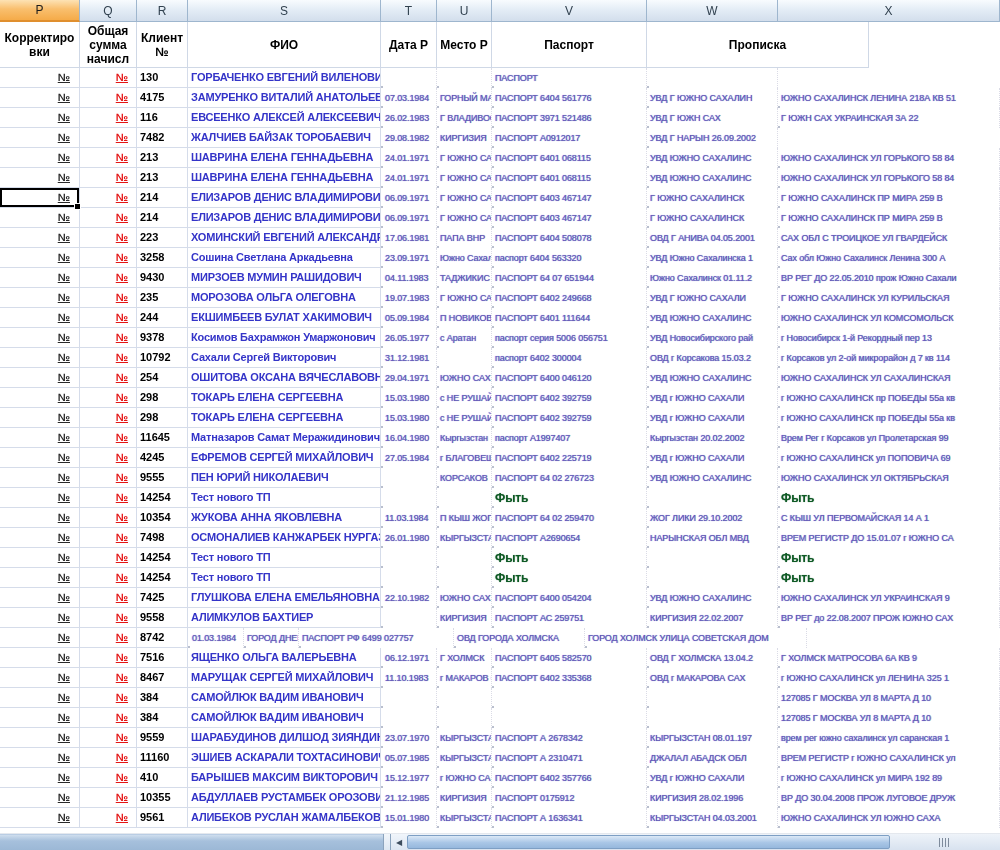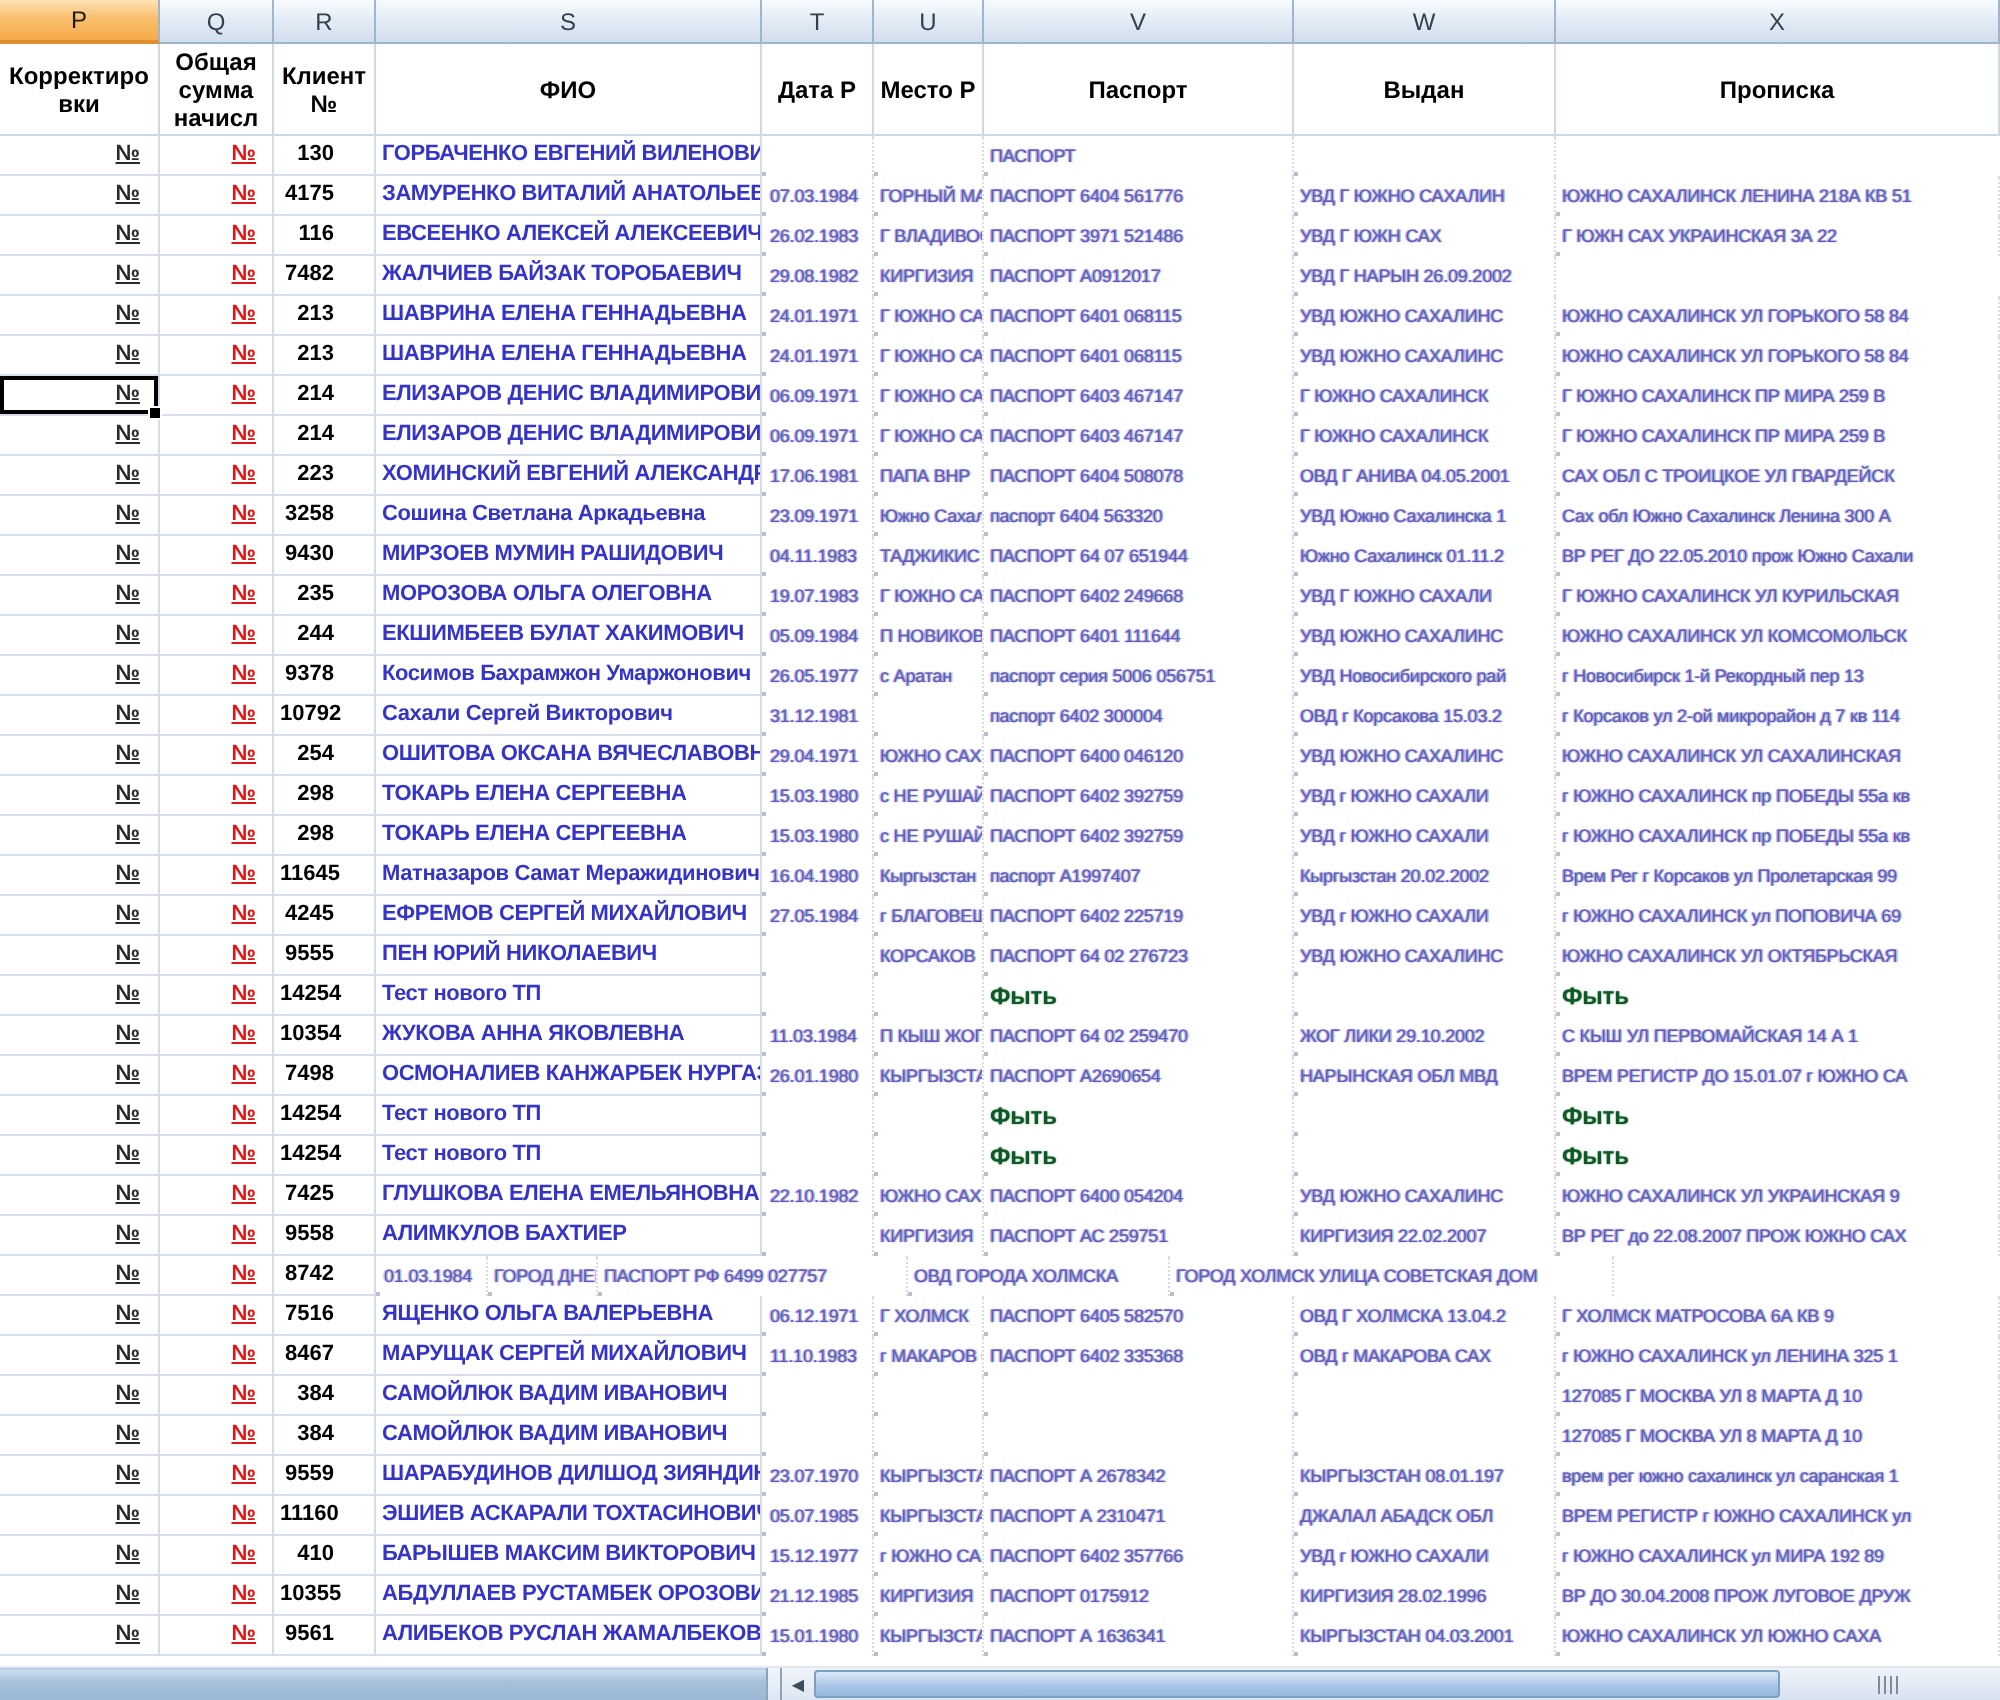--- a/index.html
+++ b/index.html
@@ -31,21 +31,21 @@
   .gridbody{width:1000px;}
   .row{display:flex;width:1000px;height:20px;}
   .cell{height:20px;line-height:19px;white-space:nowrap;overflow:hidden;
     border-right:1px solid #d5dcea;border-bottom:1px solid #d5dcea;
     font-size:11px;padding:0 3px;}
   
   .cell.c-p{text-align:right;padding-right:9px;font-weight:700;color:#2a2a2a;
     text-decoration:underline;}
   .cell.c-q{text-align:right;padding-right:8px;font-weight:700;color:#e41414;
     text-decoration:underline;}
-  .cell.c-r{text-align:right;padding-right:20px;font-weight:700;color:#000;}
+  .cell.c-r{padding-right:20px;font-weight:700;color:#000;}
   .cell.c-s{text-align:left;font-weight:700;color:#3434c8;letter-spacing:-0.2px;}
   
   .cell.fuzzy{border-right:1px dotted #dadbe6;border-bottom:none;position:relative;
     font-size:9px;line-height:20px;color:#6a58b8;letter-spacing:-0.1px;font-weight:400;
     text-shadow:0.7px 0 rgba(0,170,170,.45),-0.7px 0 rgba(215,60,205,.35),0 0 1px rgba(90,80,205,.55);
     filter:blur(.32px);}
   .cell.fuzzy::after{content:'';position:absolute;left:0;bottom:0;width:2px;height:2px;
     background:#b9bfce;}
   .cell.c-t.fuzzy{padding-left:4px;}
   .cell.fyt{color:#0e5a24;font-weight:700;font-size:12px;
@@ -93,21 +93,20 @@
   </div>
 
   <div class="headrow">
     <div class="hcell c-p">Корректировки</div>
     <div class="hcell c-q">Общая сумма начисл</div>
     <div class="hcell c-r">Клиент №</div>
     <div class="hcell c-s">ФИО</div>
     <div class="hcell c-t">Дата Р</div>
     <div class="hcell c-u">Место Р</div>
     <div class="hcell c-v">Паспорт</div>
-    <div class="hcell c-w">Выдан</div>
     <div class="hcell c-x">Прописка</div>
   </div>
 
   <div class="gridbody">
       <div class="row">
         <div class="cell c-p">№</div>
         <div class="cell c-q">№</div>
         <div class="cell c-r">130</div>
         <div class="cell c-s">ГОРБАЧЕНКО ЕВГЕНИЙ ВИЛЕНОВИЧ</div>
         <div class="cell c-t fuzzy"></div>

